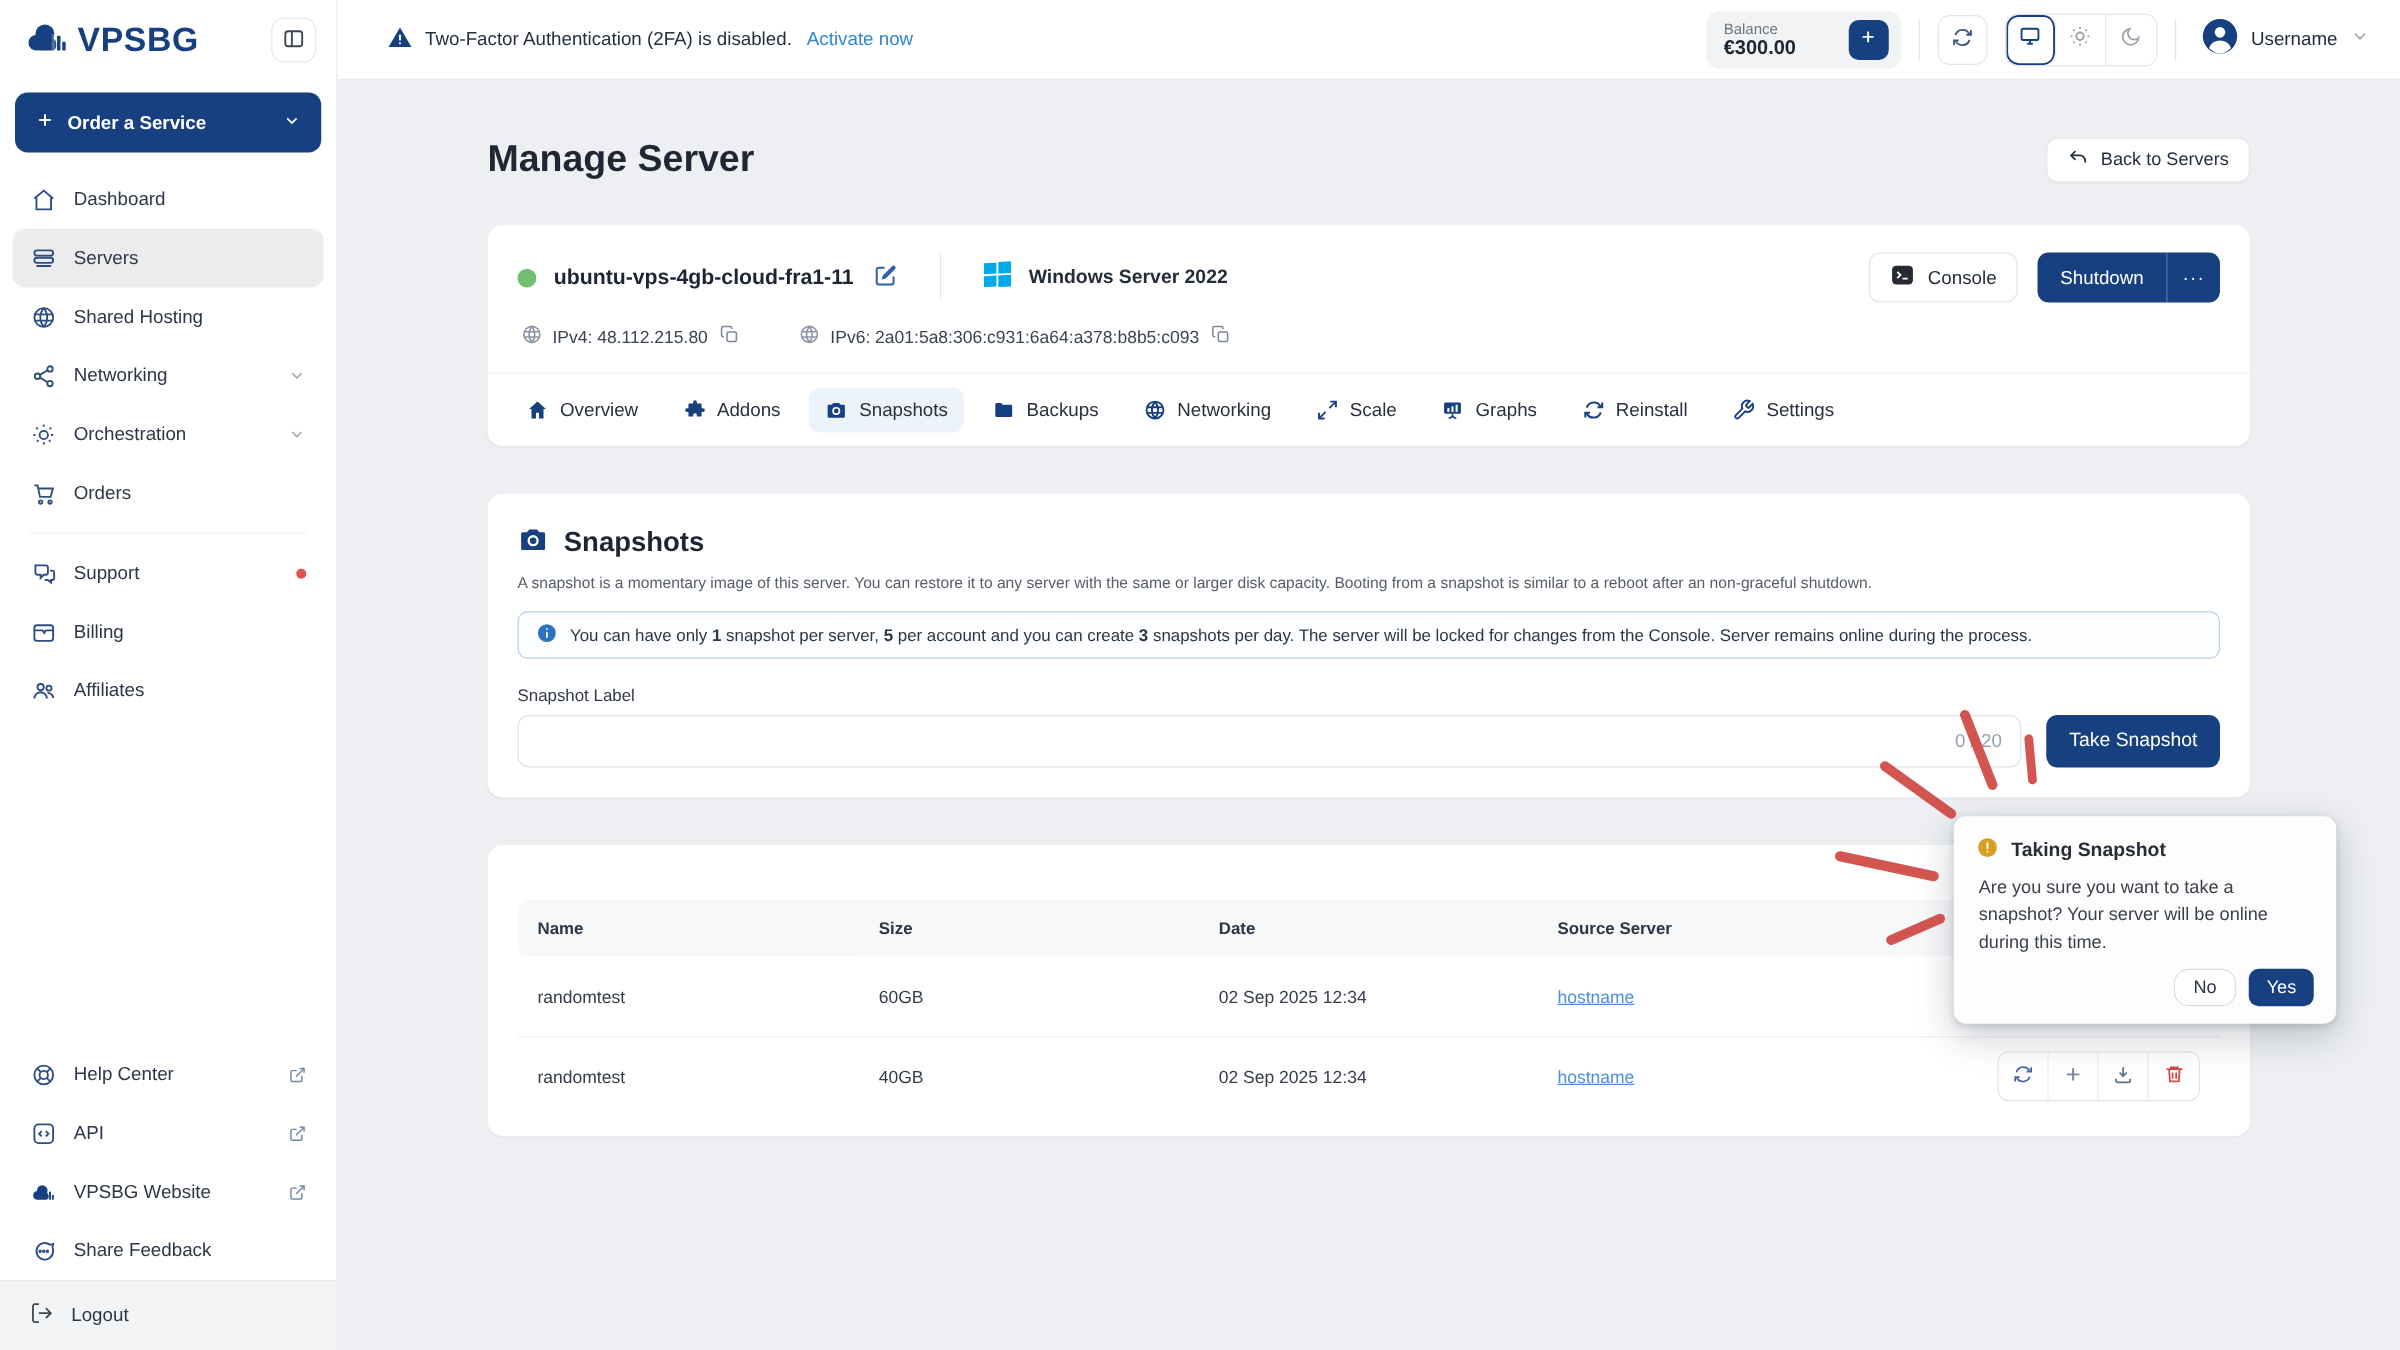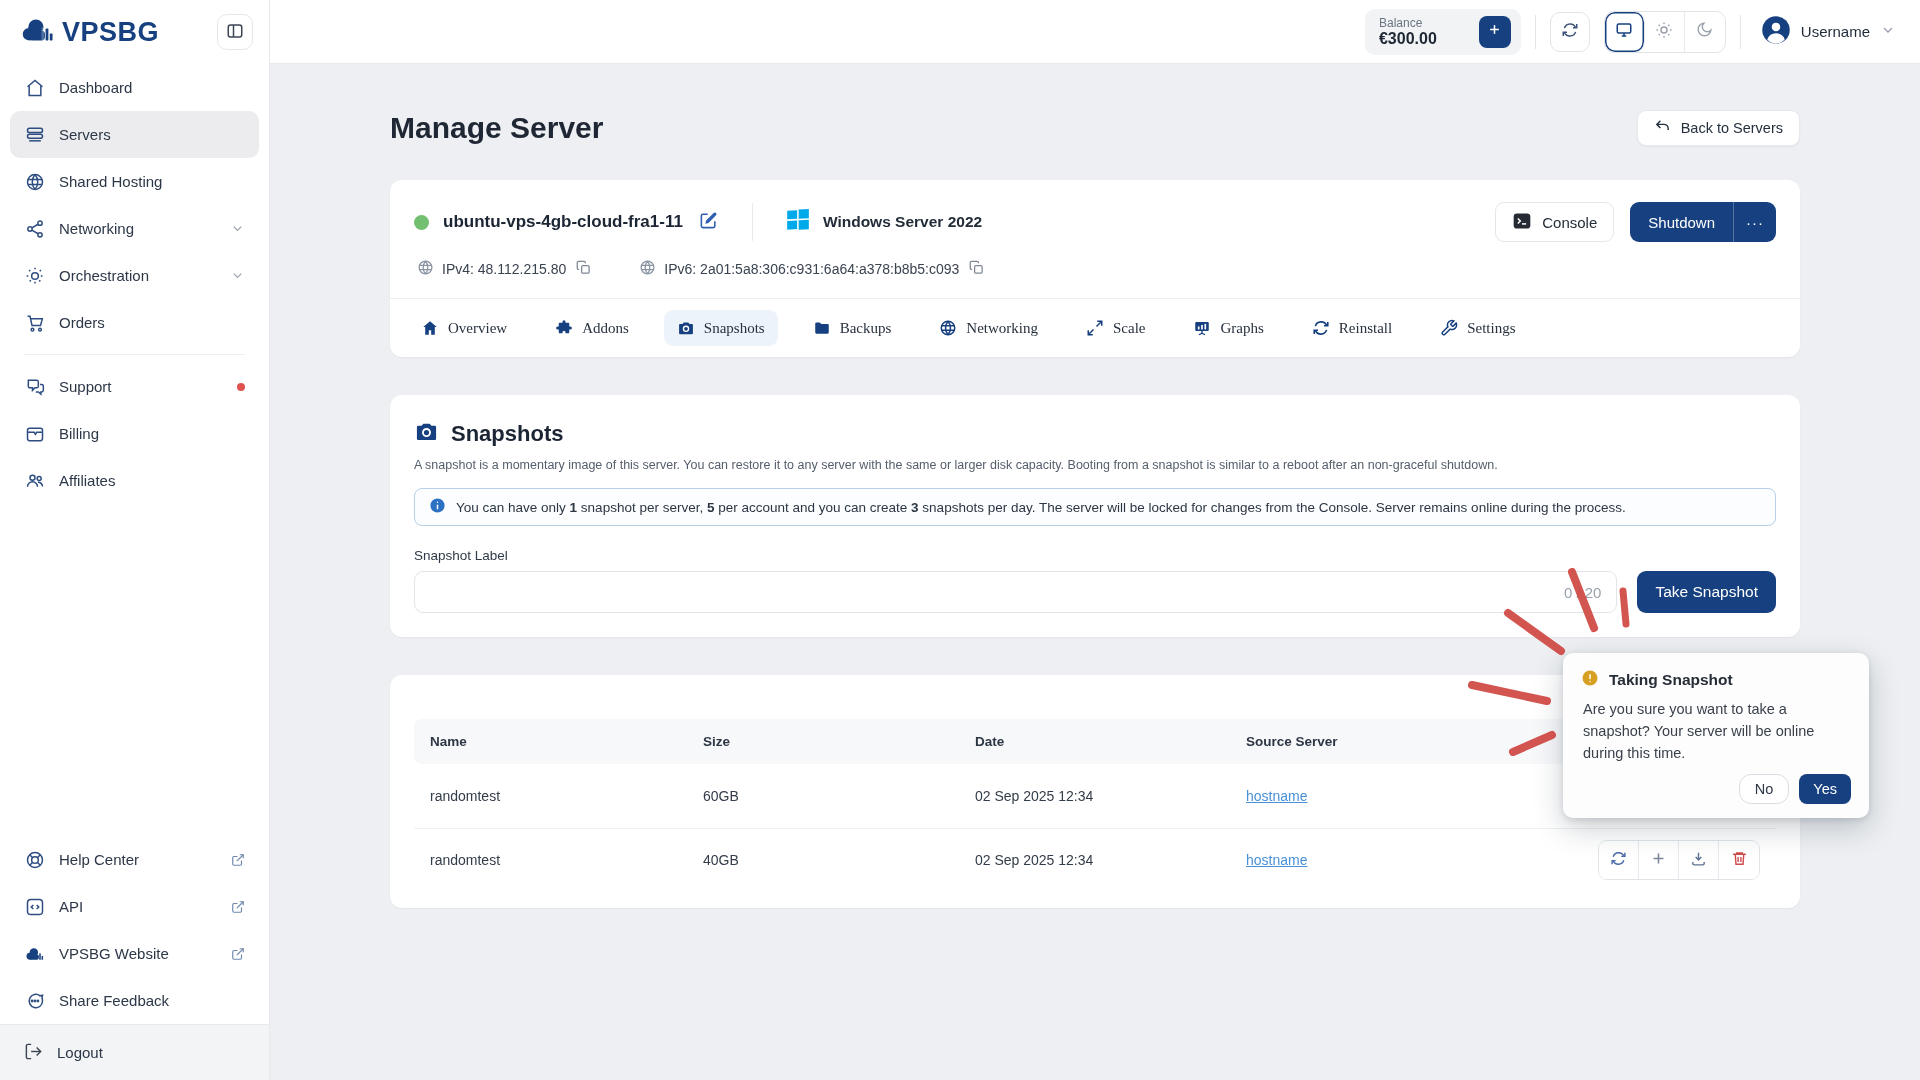--- a/index.html
+++ b/index.html
@@ -64,21 +64,21 @@
   .sc-actions { margin-left:auto; display:flex; align-items:center; gap:16px; }
   .console-btn { display:flex; align-items:center; gap:10px; height:40px; padding:0 16px; background:#fff; border:1px solid #e3e6ea; border-radius:9px; font-size:15px; color:#232d3a; cursor:pointer; font-family:inherit; }
   .shutdown-btn { display:flex; align-items:stretch; height:40px; background:#16407f; border-radius:9px; overflow:hidden; color:#fff; cursor:pointer; }
   .shutdown-main { display:flex; align-items:center; padding:0 18px; font-size:15px; font-weight:500; }
   .shutdown-more { display:flex; align-items:center; padding:0 12px; border-left:1px solid rgba(255,255,255,.28); font-size:15px; letter-spacing:1px; }
   .sc-row2 { display:flex; align-items:center; gap:10px; padding:10px 24px 18px 27px; font-size:14px; color:#3a4350; }
   .ip-group { display:flex; align-items:center; gap:8px; }
   .ip-gap { width:26px; }
   .copy-btn { background:none; border:none; cursor:pointer; color:#7d8795; display:flex; padding:2px; }
   .sc-divider { height:1px; background:#eceef1; }
-  .tabs { display:flex; gap:22px; padding:11px 18px;font-family:Liberation Serif, serif; }
+  .tabs { display:flex; gap:10px; padding:11px 18px; }
   .tab { display:flex; align-items:center; gap:9px; padding:9px 13px; border-radius:9px; font-size:15px; color:#28313e; cursor:pointer; white-space:nowrap; }
   .tab .t-icon { color:#16407f; display:flex; }
   .tab.active { background:#edf3fb; }
 
   
   .snap-card { padding:24px; margin-bottom:38px; }
   .sec-head { display:flex; align-items:center; gap:12px; }
   .sec-title { font-size:22px; font-weight:700; color:#1b2533; }
   .sec-desc { margin-top:10px; font-size:12.5px; color:#555e6b; }
   .info-alert { margin-top:16px; border:1px solid #b7cfe7; background:#fbfdff; border-radius:8px; display:flex; align-items:center; gap:10px; padding:8px 14px; font-size:13.5px; color:#2d3644; }
@@ -142,20 +142,30 @@
       <button class="collapse-btn">
         <span>
           <svg width="18" height="18" viewBox="0 0 24 24" fill="none" stroke="currentColor" stroke-width="2">
               <rect x="3" y="4" width="18" height="16" rx="3"></rect>
               <line x1="10" y1="4" x2="10" y2="20"></line>
             </svg>
         </span>
       </button>
     </div>
 
+    <button class="order-btn">
+      <span><svg width="16" height="16" viewBox="0 0 24 24" fill="none" stroke="#fff" stroke-width="2.4">
+            <line x1="12" y1="5" x2="12" y2="19"></line>
+            <line x1="5" y1="12" x2="19" y2="12"></line>
+          </svg></span>
+      <span>Order a Service</span>
+      <span class="chev"><svg width="15" height="15" viewBox="0 0 24 24" fill="none" stroke="#fff" stroke-width="2.2">
+            <polyline points="6 9 12 15 18 9"></polyline>
+          </svg></span>
+    </button>
 
     <nav class="nav">
       <div class="nav-item">
         <span class="ni-icon">
             <svg width="20" height="20" viewBox="0 0 24 24" fill="none" stroke="currentColor" stroke-width="1.8">
               <path d="M3 10.5L12 3l9 7.5"></path>
               <path d="M5 9.5V21h14V9.5"></path>
             </svg>
           </span>
         <span>Dashboard</span>
@@ -326,20 +336,29 @@
             <polyline points="16 17 21 12 16 7"></polyline>
             <line x1="21" y1="12" x2="9" y2="12"></line>
           </svg></span>
       <span>Logout</span>
     </div>
   </aside>
 
   <div class="main-col">
 
     <header class="topbar">
+      <div class="twofa">
+        <span><svg width="20" height="20" viewBox="0 0 24 24">
+              <path d="M12 2.5L23 21H1z" fill="#16407f"></path>
+              <rect x="11" y="9" width="2" height="6" rx="1" fill="#fff"></rect>
+              <rect x="11" y="16.6" width="2" height="2" rx="1" fill="#fff"></rect>
+            </svg></span>
+        <span>Two-Factor Authentication (2FA) is disabled.</span>
+        <a href="#">Activate now</a>
+      </div>
       <div class="topbar-right">
         <div class="balance-box">
           <div>
             <div class="balance-label">Balance</div>
             <div class="balance-value">€300.00</div>
           </div>
           <button class="balance-add">
             <span><svg width="15" height="15" viewBox="0 0 24 24" fill="none" stroke="#fff" stroke-width="2.4">
                   <line x1="12" y1="5" x2="12" y2="19"></line>
                   <line x1="5" y1="12" x2="19" y2="12"></line>

